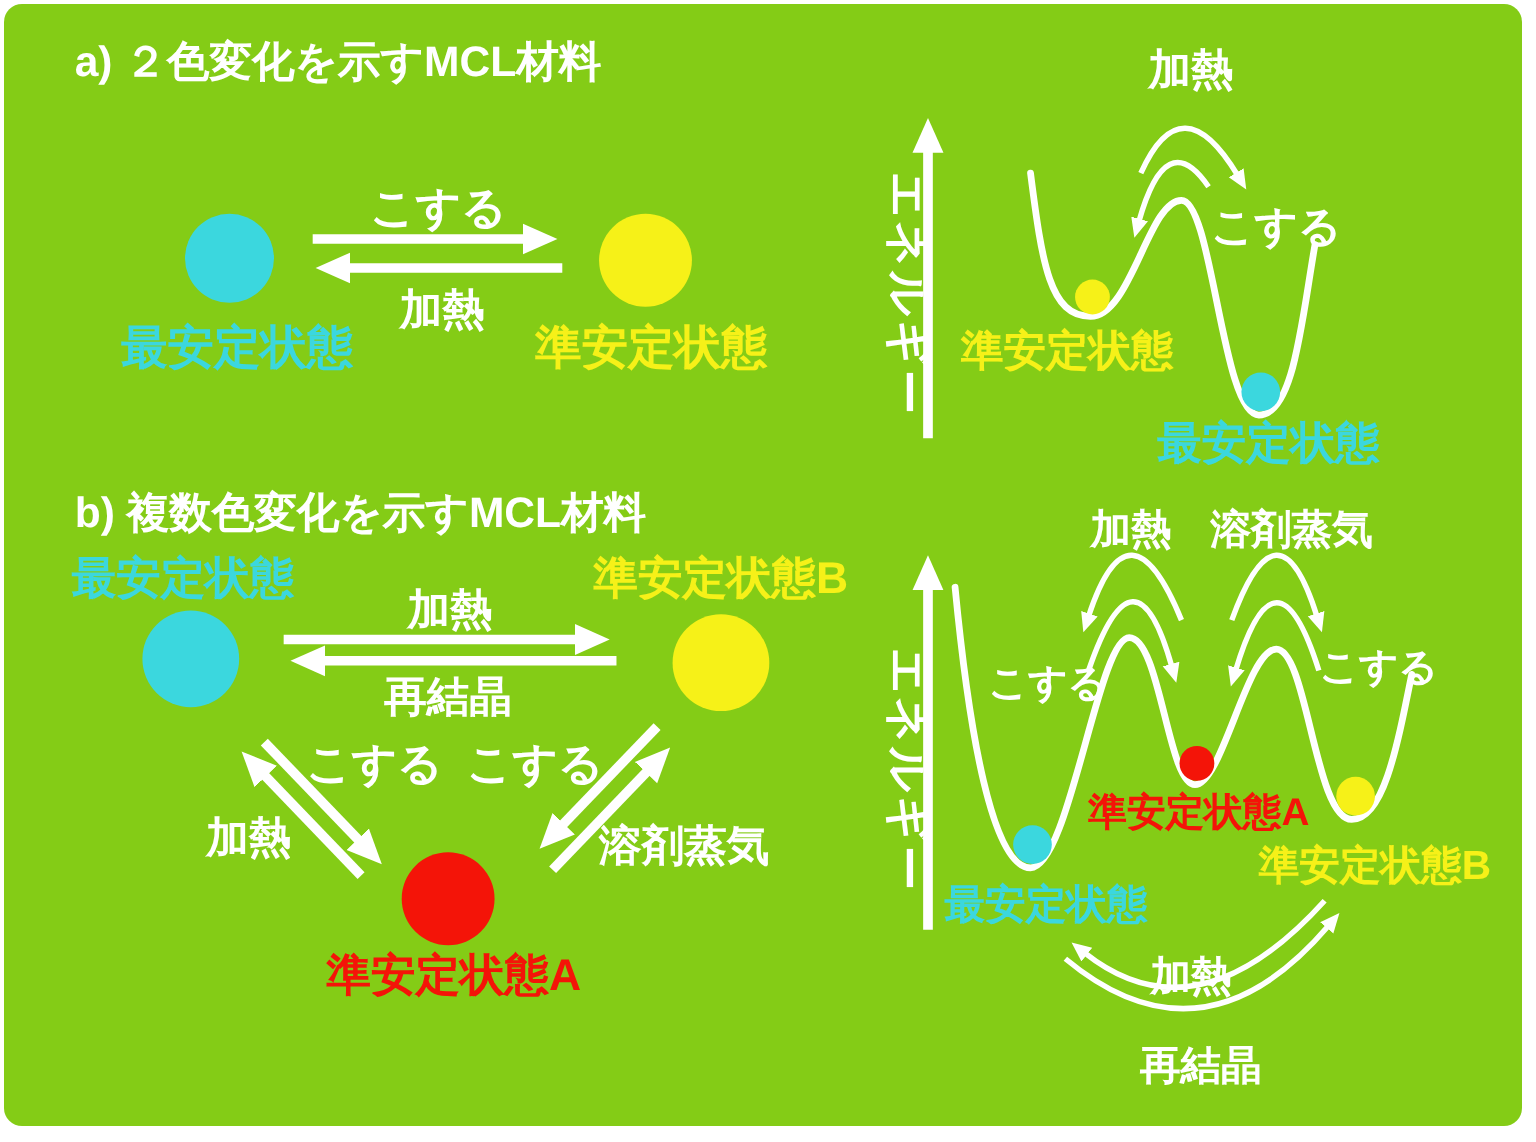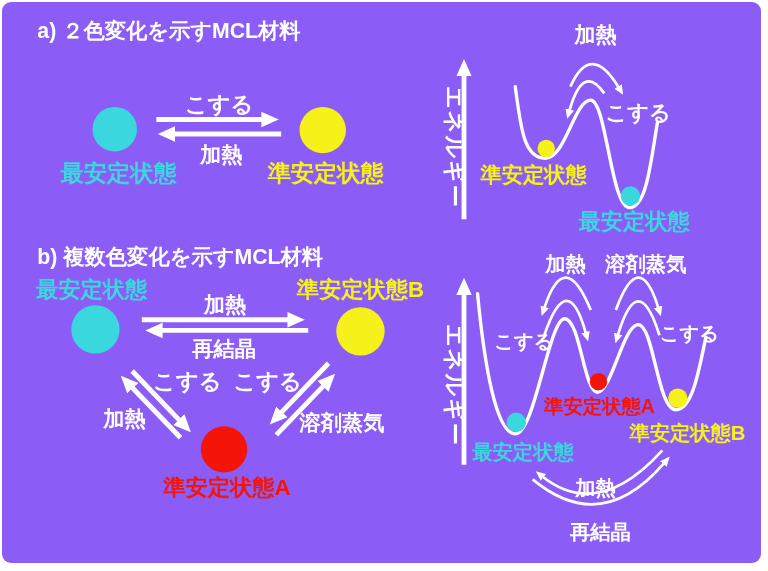--- a/index.html
+++ b/index.html
@@ -6,21 +6,21 @@
   .figure-frame{
     position:relative;
     width:768px;height:571px;
     box-sizing:border-box;
     background:#ffffff;
     outline:1px solid #cccccc;
   }
   .figure-canvas{
     position:absolute;
     left:2px;top:2px;right:7px;bottom:8px;
-    background:#8b5cf6;
+    background:#84cc16;
     border-radius:9px;
     overflow:hidden;
     padding-left:16px;
   }
   svg{display:block;width:100%;height:100%;}
   svg text{
     font-family:"Liberation Sans","DejaVu Sans",sans-serif;
     font-weight:bold;
   }
   .axis-label{letter-spacing:2px;}

